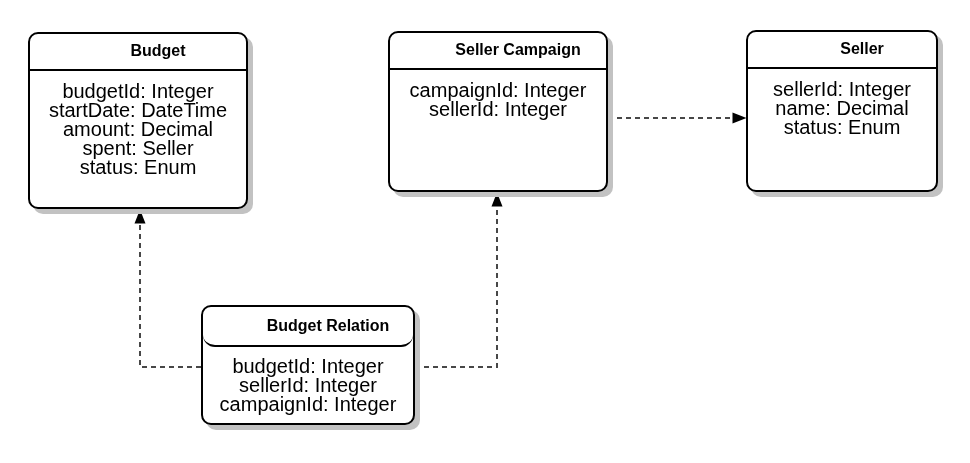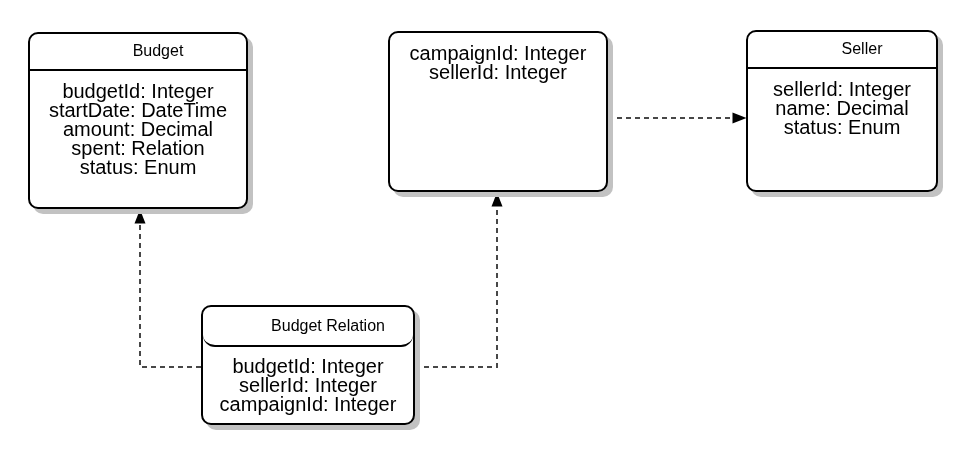--- a/index.html
+++ b/index.html
@@ -43,21 +43,21 @@
     background: var(--box-fill);
     border: 2.5px solid var(--box-border);
     border-radius: 10px;
     box-shadow: 5px 5px 0 var(--box-shadow);
     z-index: 2;
   }
   .entity-title {
     display: flex;
     align-items: center;
     justify-content: center;
-    font-weight: normal;
+    font-weight: bold;
     font-size: 16px;
     border-bottom: 2.5px solid var(--box-border);
     height: 36.5px;
     padding-left: 40px;
   }
   .entity-fields {
     text-align: center;
     font-size: 20px;
     line-height: 19px;
     padding-top: 11px;
@@ -88,26 +88,27 @@
       <polygon class="arrowhead" points="746.5,118 732.5,112.5 732.5,123.5"></polygon>
     </g>
   </svg>
 
   <div class="entity entity-budget">
     <div class="entity-title">Budget</div>
     <div class="entity-fields">
       <div class="field">budgetId: Integer</div>
       <div class="field">startDate: DateTime</div>
       <div class="field">amount: Decimal</div>
-      <div class="field">spent: Relation</div>
+      <div class="field">spent: Seller</div>
       <div class="field">status: Enum</div>
     </div>
   </div>
 
   <div class="entity entity-seller-campaign">
+    <div class="entity-title">Seller Campaign</div>
     <div class="entity-fields">
       <div class="field">campaignId: Integer</div>
       <div class="field">sellerId: Integer</div>
     </div>
   </div>
 
   <div class="entity entity-seller">
     <div class="entity-title">Seller</div>
     <div class="entity-fields">
       <div class="field">sellerId: Integer</div>

